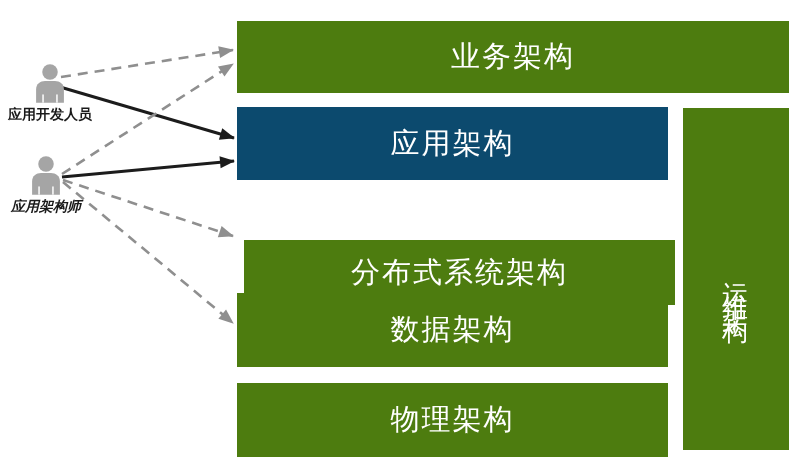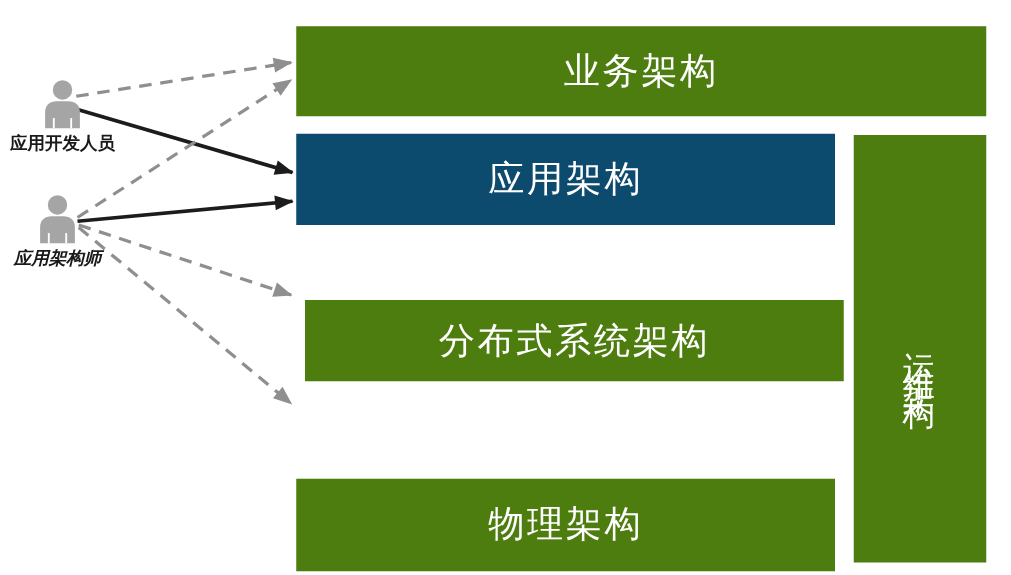--- a/index.html
+++ b/index.html
@@ -110,20 +110,23 @@
   </div>
 
   <div class="layer layer-application">
     <span>应用架构</span>
   </div>
 
   <div class="layer layer-distributed">
     <span>分布式系统架构</span>
   </div>
 
+  <div class="layer layer-data">
+    <span>数据架构</span>
+  </div>
 
   <div class="layer layer-physical">
     <span>物理架构</span>
   </div>
 
   <div class="layer layer-operations">
     <span class="vertical-text">运维架构</span>
   </div>
 
 </div>

